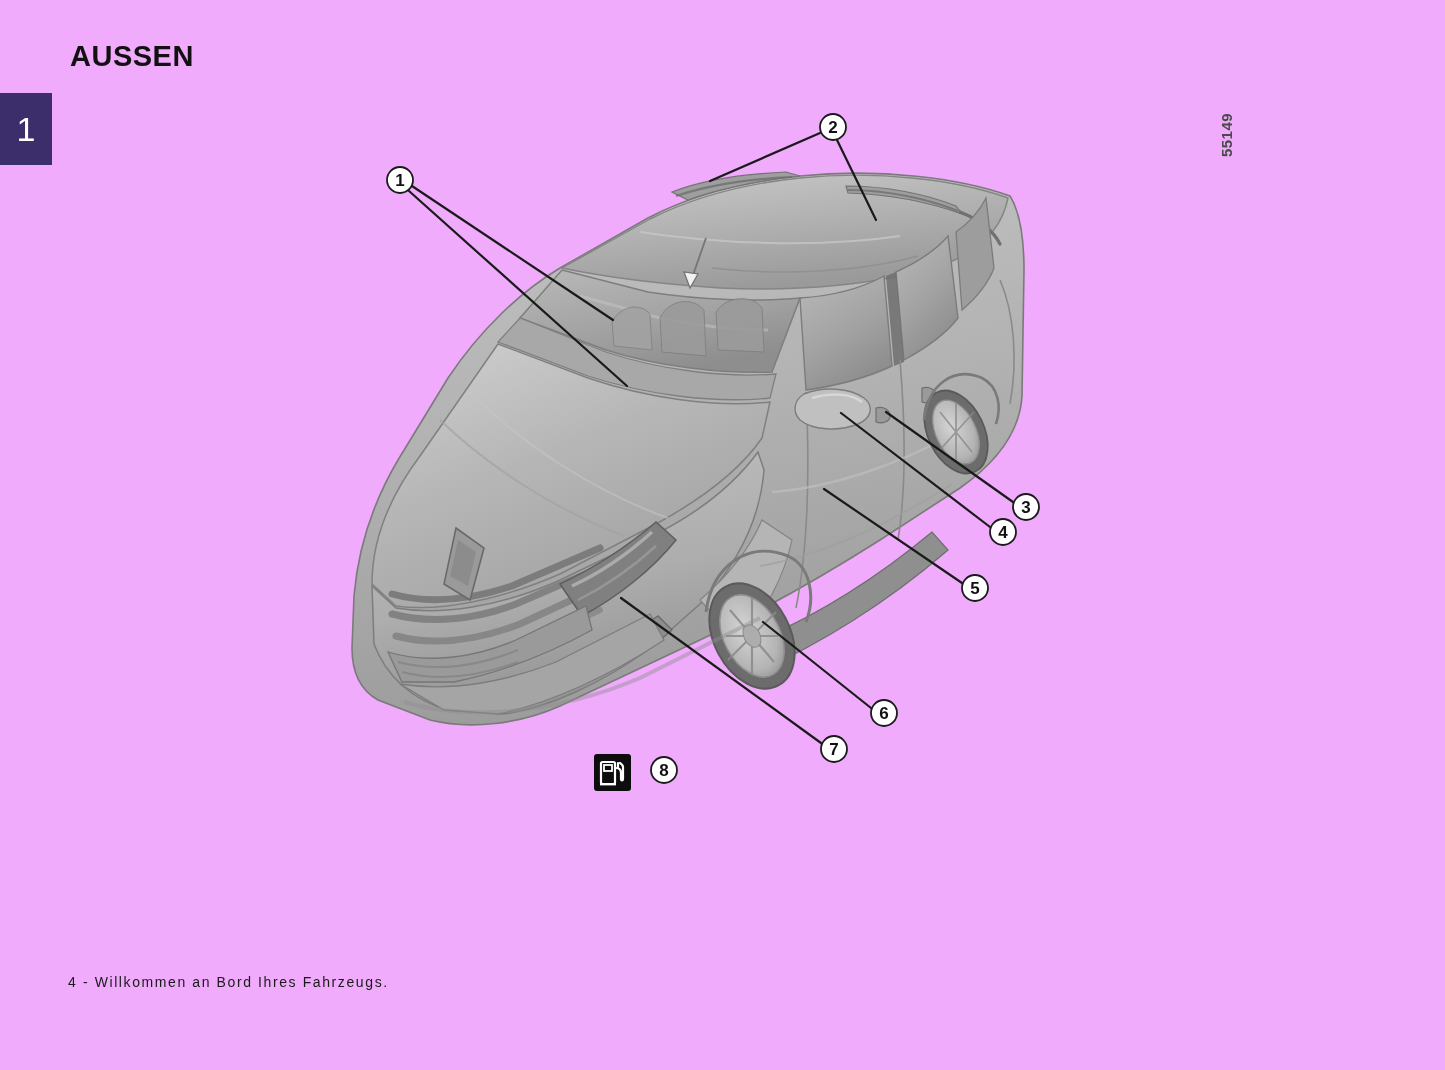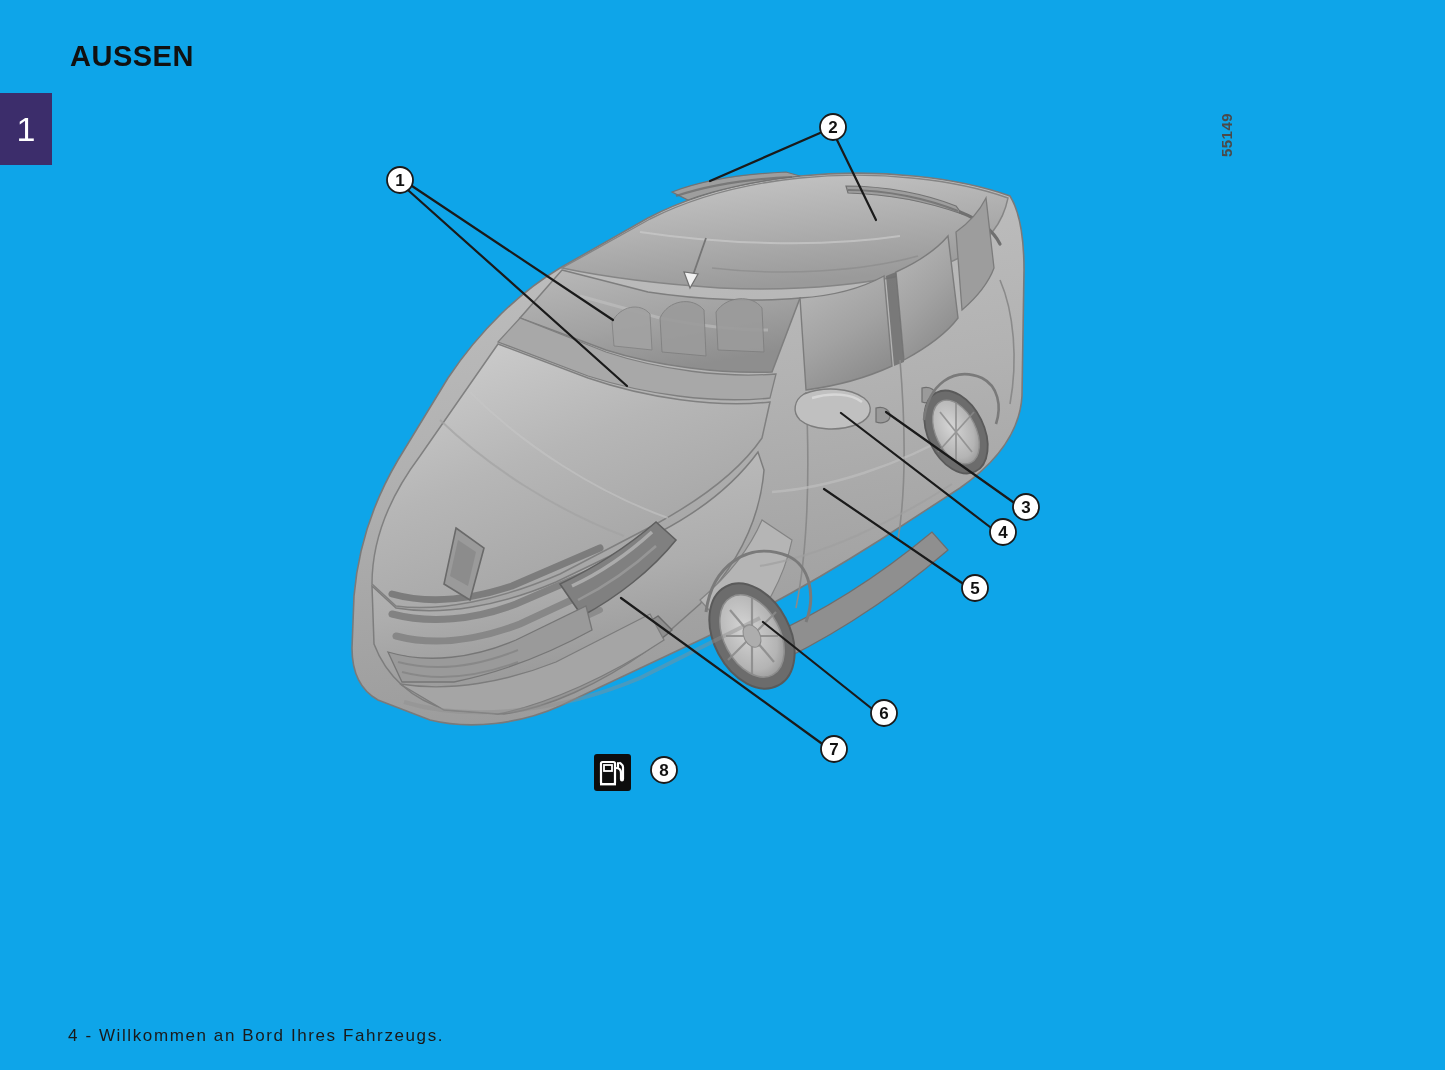--- a/index.html
+++ b/index.html
@@ -10,21 +10,21 @@
   body {
     width: 1445px;
     height: 1070px;
     position: relative;
     font-family: "Liberation Sans", sans-serif;
     overflow: hidden;
   }
   .page {
     position: absolute;
     inset: 0;
-    background: #0ea5e9;
+    background: #f0abfc;
   }
   
   .page-title {
     position: absolute;
     left: 70px;
     top: 40px;
     font-size: 29px;
     font-weight: bold;
     letter-spacing: 0.5px;
     color: #111111;
@@ -87,22 +87,22 @@
     width: 37px;
     height: 37px;
     background: #0d0d0d;
     border-radius: 3px;
   }
   .fuel-symbol svg { display: block; }
   
   .footer {
     position: absolute;
     left: 68px;
-    top: 1026px;
-    font-size: 17px;
+    top: 974px;
+    font-size: 14px;
     letter-spacing: 1.6px;
     color: #1a1a1a;
     white-space: nowrap;
     font-family: "Liberation Sans", sans-serif;
   }
   
 </style>
 </head>
 <body>
 

